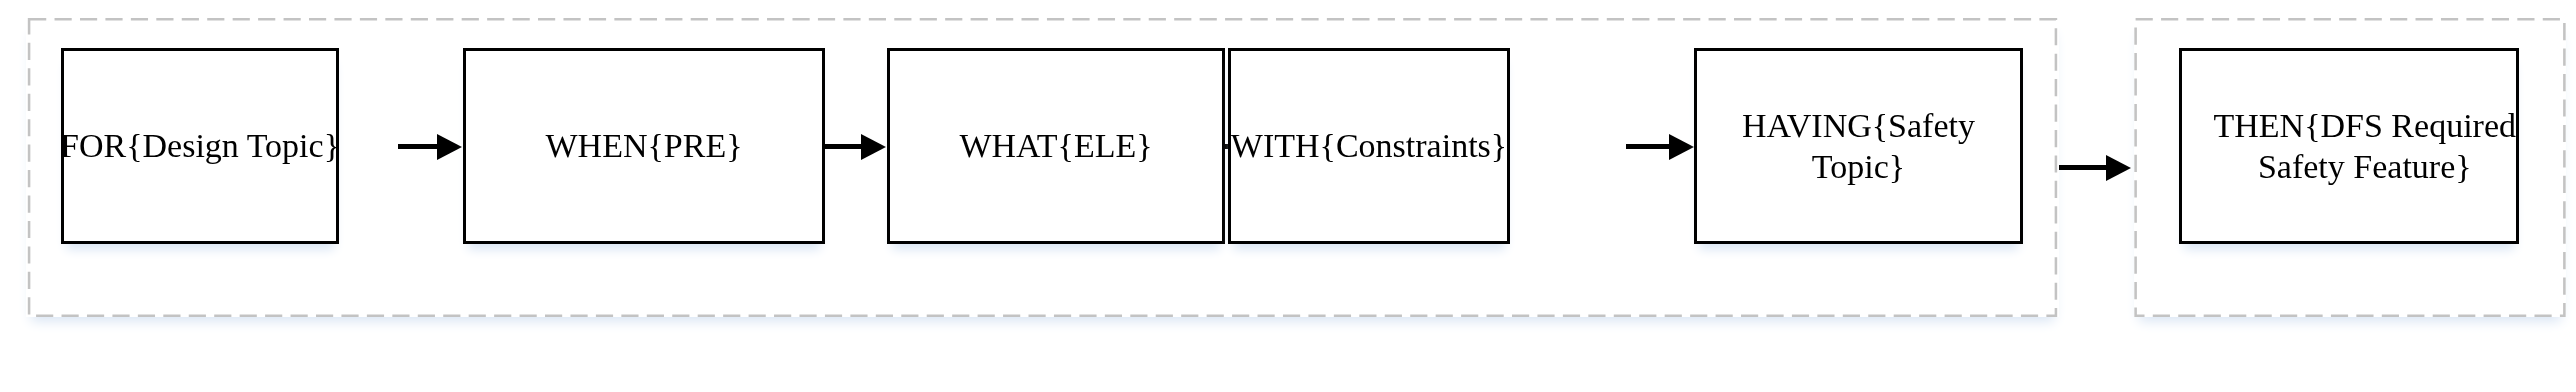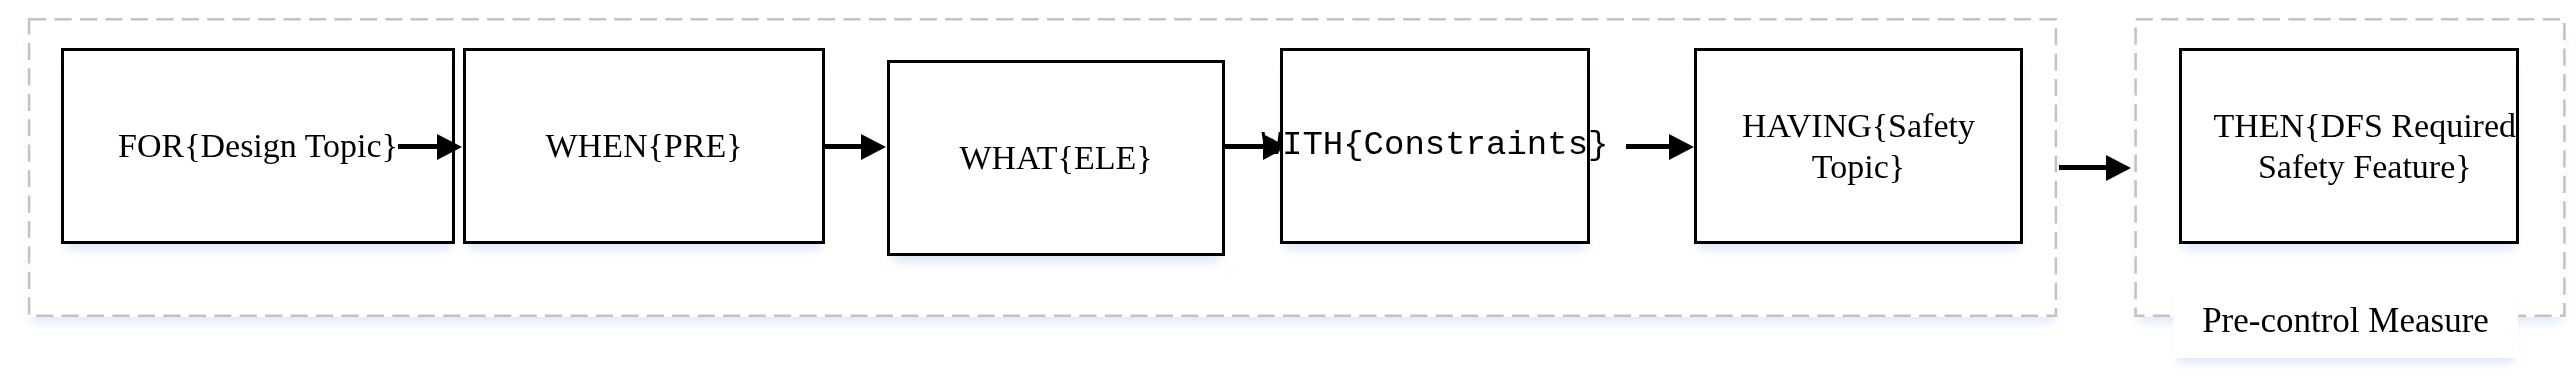--- a/index.html
+++ b/index.html
@@ -38,24 +38,24 @@
     border: 3.2px solid var(--box-border, #000000);
     z-index: 2;
     display: flex;
     align-items: center;
     justify-content: center;
     text-align: center;
     font-size: 34px;
     line-height: 1.22;
     box-shadow: 0 10.2px 10.2px -4.5px var(--shadow-tint, #d9e5f4);
   }
-  .b1 { left: 61px;   width: 394px; }
+  .b1 { left: 61px;   width: 278px; }
   .b2 { left: 463px;  width: 362px; }
-  .b3 { left: 887px; width: 338px; margin-top: 12px; }
-  .b4 { left: 1280px; width: 310px; font-family: Liberation Mono, monospace; }
+  .b3 { left: 887px; width: 338px; }
+  .b4 { left: 1228px; width: 282px; }
   .b5 { left: 1694px; width: 329px; }
   .b6 { left: 2179px; width: 340px; justify-content: flex-end; }
   .ln { display: block; white-space: nowrap; }
 
   
   .arrow { position: absolute; height: 27px; display: flex; align-items: center; z-index: 2; }
   .arrow .shaft { flex: 1; height: 4.5px; background: var(--arrow, #000000); }
   .arrow .head {
     width: 0; height: 0;
     border-top: 13.4px solid transparent;
@@ -159,16 +159,15 @@
   </div>
 
   <div class="box b6">
     <span>
       <span class="ln">THEN{DFS Required</span>
       <span class="ln">Safety Feature}</span>
     </span>
   </div>
 
 
-  <div class="group-label gl2">Pre-control Measure</div>
 
 </div>
 
 
 </body></html>

